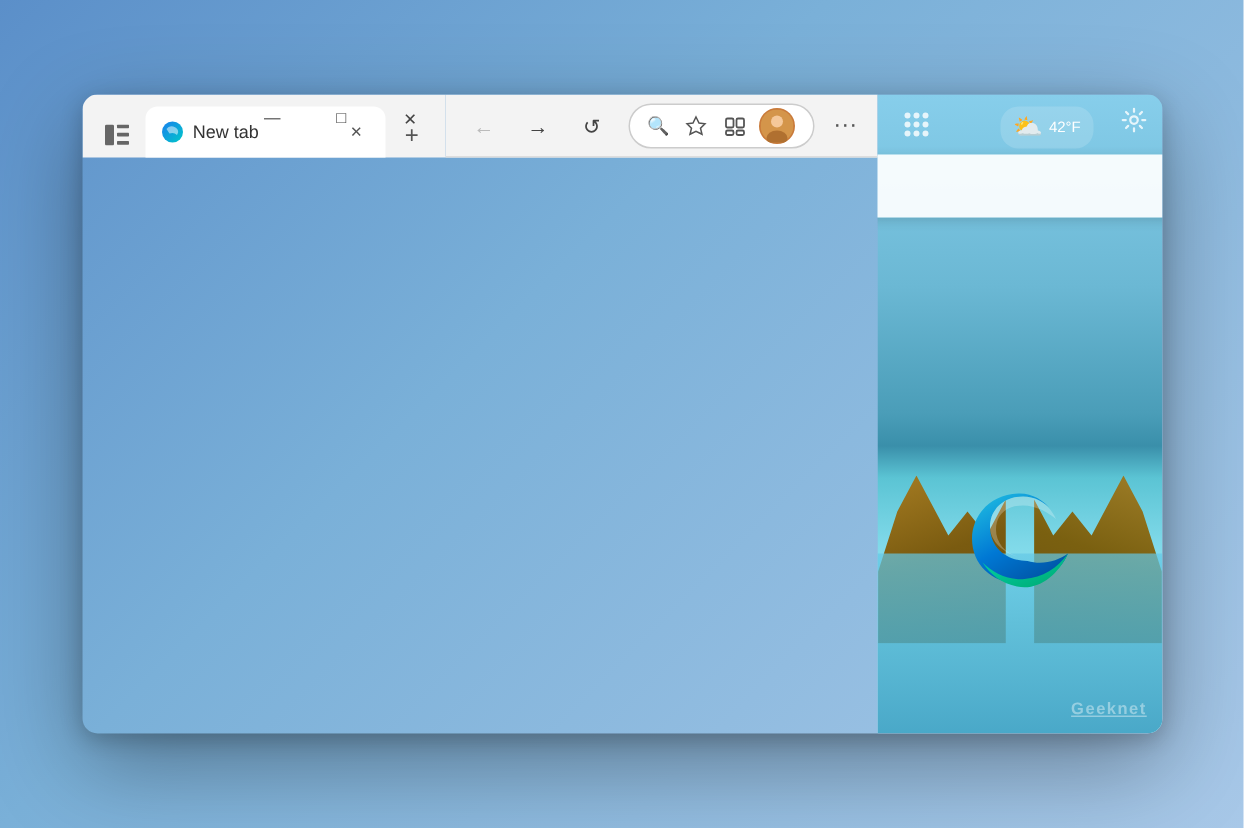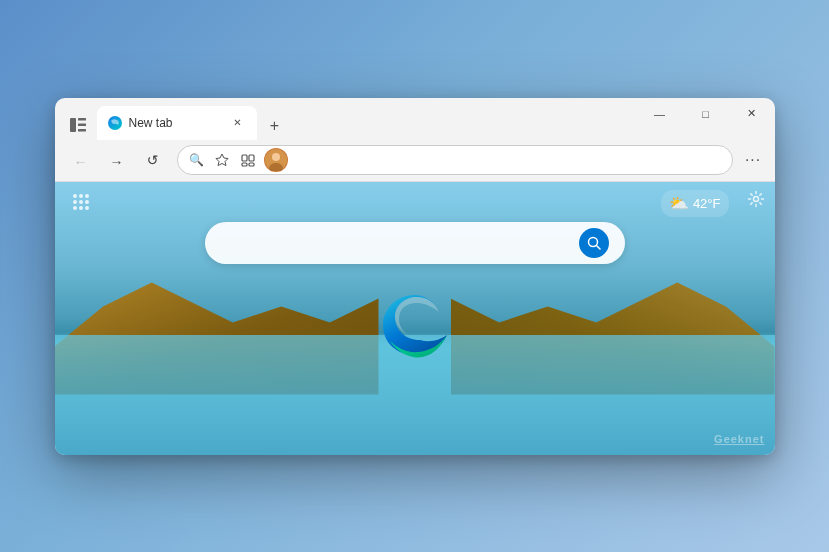--- a/index.html
+++ b/index.html
@@ -9,26 +9,26 @@
       background: linear-gradient(135deg, #5b8fc9 0%, #7ab0d8 40%, #a8c8e8 100%);
       display: flex;
       align-items: center;
       justify-content: center;
       overflow: hidden;
       font-family: 'Segoe UI', Arial, sans-serif;
     }
 
     .window-shadow {
       width: 720px;
-      height: 357px;
+      height: 426px;
       border-radius: 10px;
       box-shadow: 0 20px 60px rgba(0,0,0,0.35), 0 4px 15px rgba(0,0,0,0.2);
       overflow: hidden;
       display: flex;
-      flex-direction: column;
+      flex-direction: row;
     }
 
     
     .title-bar {
       background: #f3f3f3;
       height: 42px;
       display: flex;
       align-items: flex-end;
       padding: 0 8px;
       flex-shrink: 0;
@@ -321,21 +321,21 @@
       display: flex;
       align-items: center;
       gap: 4px;
       background: rgba(255,255,255,0.15);
       padding: 4px 8px;
       border-radius: 12px;
       cursor: pointer;
     }
 
     .weather-text {
-      font-size: 13px;
+      font-size: 10px;
       color: white;
       font-weight: 500;
     }
 
     .settings-icon-page {
       position: absolute;
       top: 8px;
       right: 10px;
       color: rgba(255,255,255,0.8);
       font-size: 16px;

